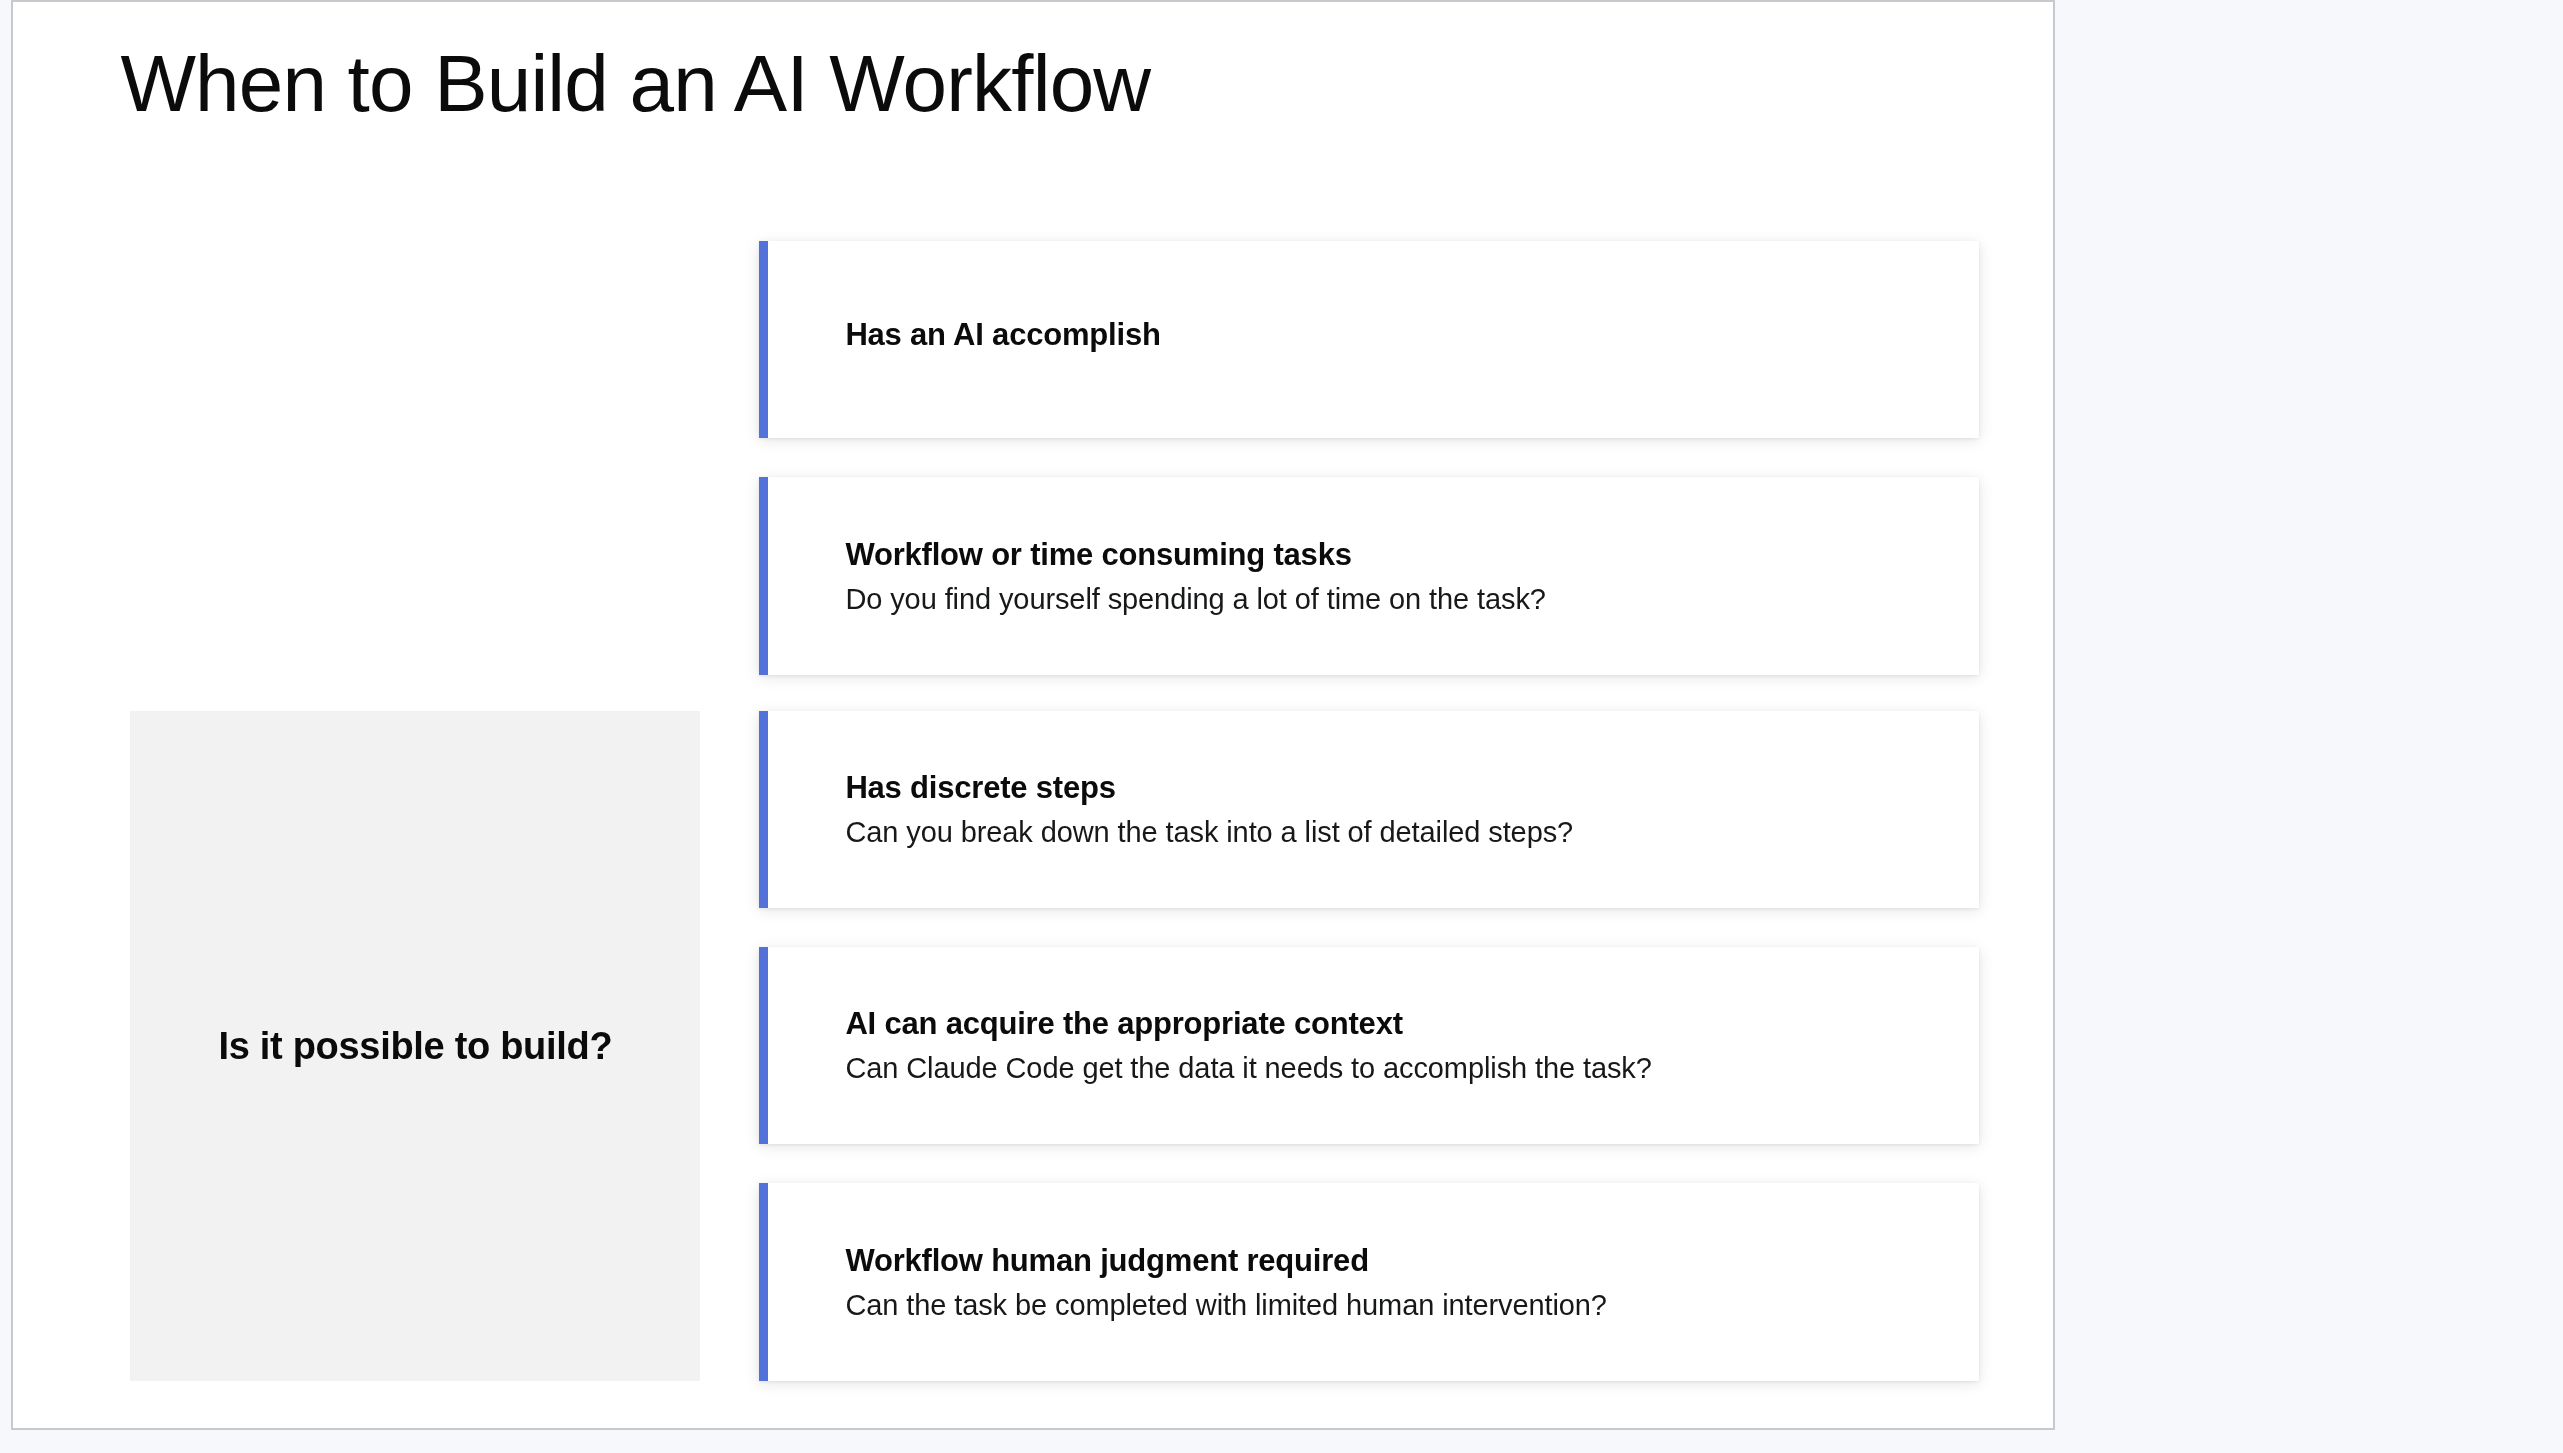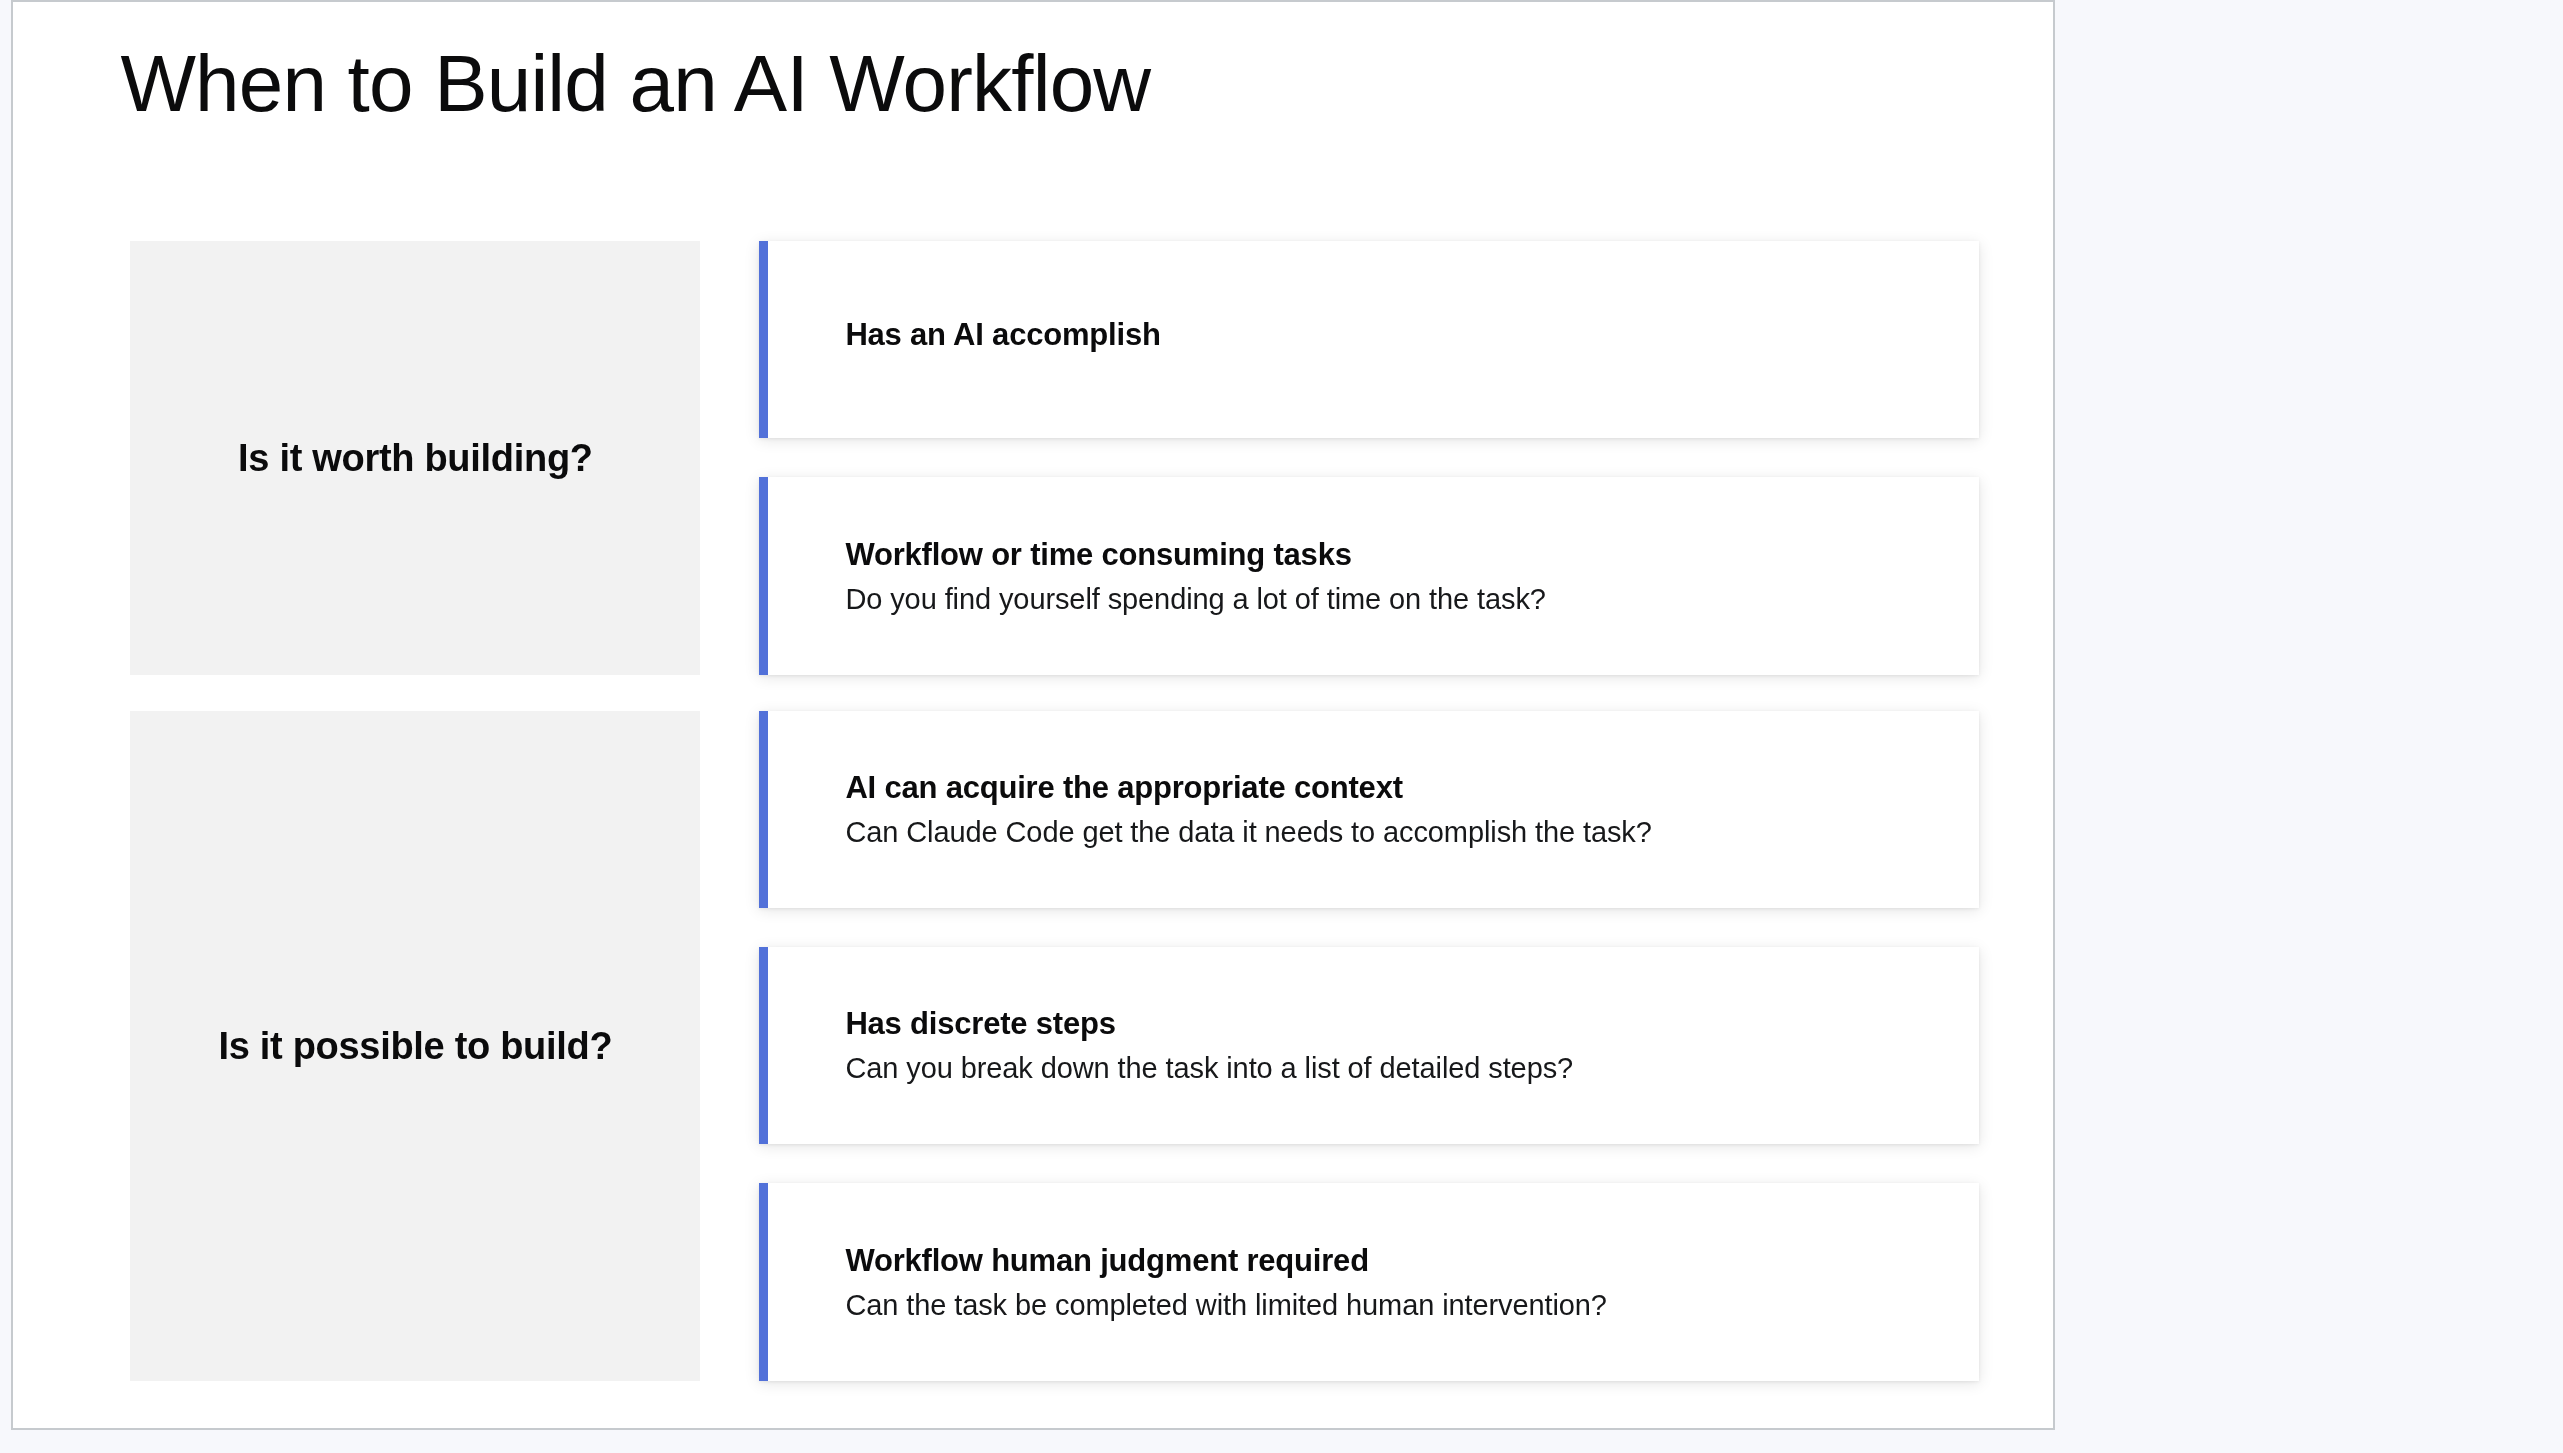--- a/index.html
+++ b/index.html
@@ -101,46 +101,43 @@
   }
 </style>
 </head>
 <body>
 
 <div id="slide">
 
   <div id="slide-title">When to Build an AI Workflow</div>
 
   <div class="section" style="top:239px;height:434px;">
-    <div class="cat-box" style="top:0;height:434px;">
-      <div class="cat-label">Is it worth building?</div>
-    </div>
     <div class="cards-col" style="top:0;">
       <div class="card" style="height:197px;margin-bottom:39px;">
         <div class="card-title">Has an AI accomplish</div>
       </div>
       <div class="card" style="height:198px;">
         <div class="card-title">Workflow or time consuming tasks</div>
         <div class="card-desc">Do you find yourself spending a lot of time on the task?</div>
       </div>
     </div>
   </div>
 
   <div class="section" style="top:709px;height:670px;">
     <div class="cat-box" style="top:0;height:670px;">
       <div class="cat-label">Is it possible to build?</div>
     </div>
     <div class="cards-col" style="top:0;">
       <div class="card" style="height:197px;margin-bottom:39px;">
+        <div class="card-title">Has discrete steps</div>
+        <div class="card-desc">Can you break down the task into a list of detailed steps?</div>
+      </div>
+      <div class="card" style="height:197px;margin-bottom:39px;">
         <div class="card-title">AI can acquire the appropriate context</div>
         <div class="card-desc">Can Claude Code get the data it needs to accomplish the task?</div>
-      </div>
-      <div class="card" style="height:197px;margin-bottom:39px;">
-        <div class="card-title">Has discrete steps</div>
-        <div class="card-desc">Can you break down the task into a list of detailed steps?</div>
       </div>
       <div class="card" style="height:198px;">
         <div class="card-title">Workflow human judgment required</div>
         <div class="card-desc">Can the task be completed with limited human intervention?</div>
       </div>
     </div>
   </div>
 
 </div>
 

